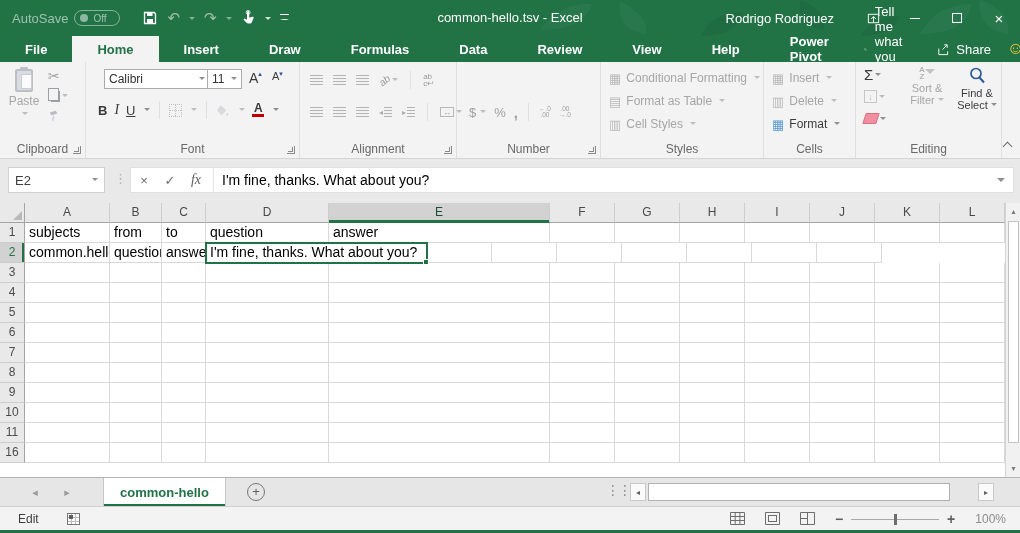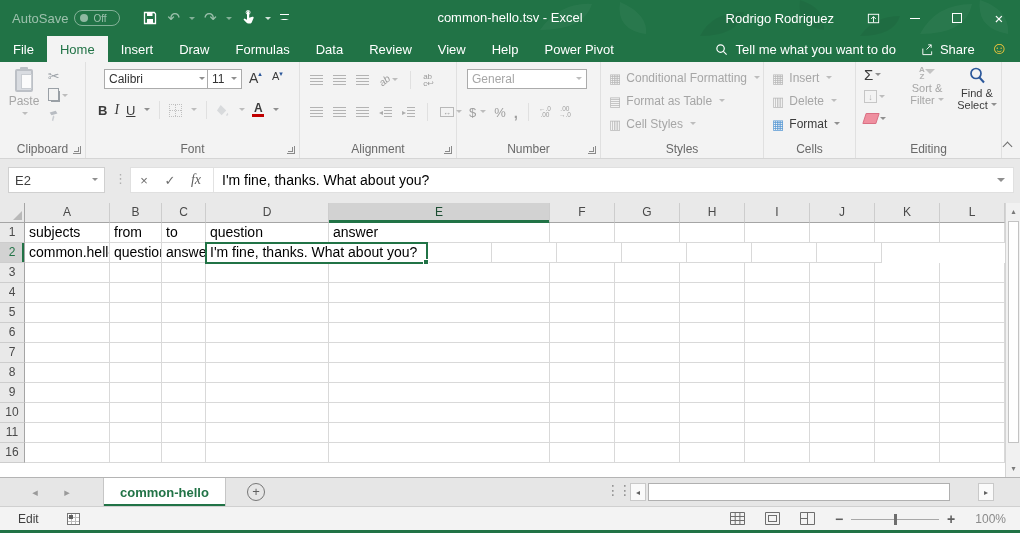--- a/index.html
+++ b/index.html
@@ -25,21 +25,21 @@
   .tb-right { margin-left:auto; display:flex; align-items:center; height:36px; z-index:2; }
   .username { margin-right:18px; font-size:13px; }
   .winbtn { width:42px; height:36px; display:flex; align-items:center; justify-content:center; color:#fff; }
   .ic-min { width:10px; height:0; border-top:1px solid #fff; }
   .ic-max { width:10px; height:10px; border:1px solid #fff; }
   .ic-close { font-size:15px; line-height:15px; }
 
   
   .tabrow { position:absolute; left:0; top:36px; width:1020px; height:26px; background:#217346;
             display:flex; align-items:stretch; color:#fff; font-size:13px; }
-  .rtab { display:flex; align-items:center; padding:0 13px; cursor:default; }
+  .rtab { display:flex; align-items:center; padding:0 25px; cursor:default;font-weight:bold; }
   .rtab.active { background:#f3f3f3; color:#217346; }
   .tab-spacer { flex:1; }
   .tellme { display:flex; align-items:center; gap:8px; padding:0 10px; }
   .sharebox { display:flex; align-items:center; gap:6px; padding:0 14px; }
   .smiley { color:#fdca3b; font-size:17px; padding:0 12px 0 2px; display:flex; align-items:center; }
 
   
   .ribbon { position:absolute; left:0; top:62px; width:1020px; height:97px; background:#f3f3f3;
             border-bottom:1px solid #d5d5d5; font-size:12px; color:#444; }
   .grp { position:absolute; top:0; bottom:0; border-right:1px solid #e0e0e0; }
@@ -369,24 +369,20 @@
       <span style="display:flex;align-items:center;">
           <span class="ic-merge">↔</span>
           <i class="car dis"></i>
         </span>
     </div>
     <span class="grp-label">Alignment</span>
     <span class="launcher"></span>
   </div>
 
   <div class="grp" style="left:457px;width:144px;">
-    <div class="combo" style="left:10px;width:120px;">
-      <span class="dislbl">General</span>
-        <i class="car dis"></i>
-    </div>
     <div class="al-row" style="left:12px;top:41px;gap:8px;">
       <span class="num-sym">$</span>
         <i class="car dis" style="margin-left:-4px;"></i>
       <span class="num-sym">%</span>
       <span class="num-sym" style="font-size:15px;font-weight:bold;">,</span>
       <span class="vdiv"></span>
       <span class="dec">←.0<br>.00</span>
       <span class="dec">.00<br>→.0</span>
     </div>
     <span class="grp-label">Number</span>

